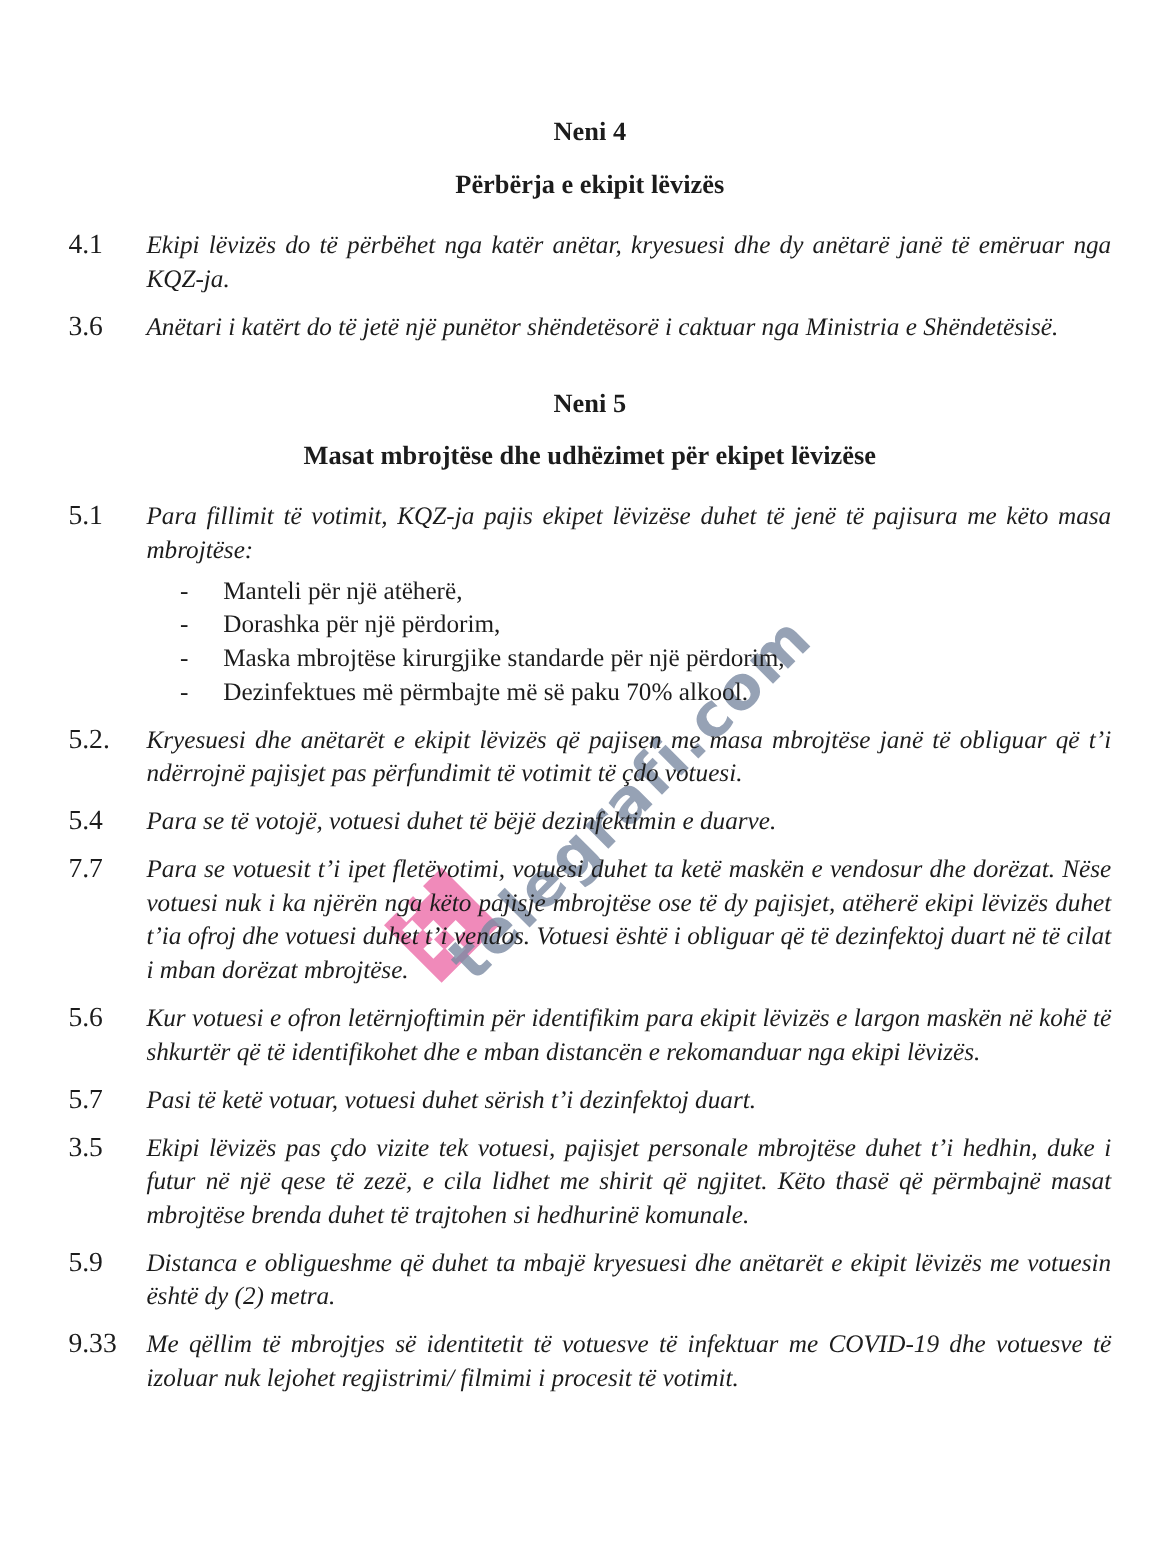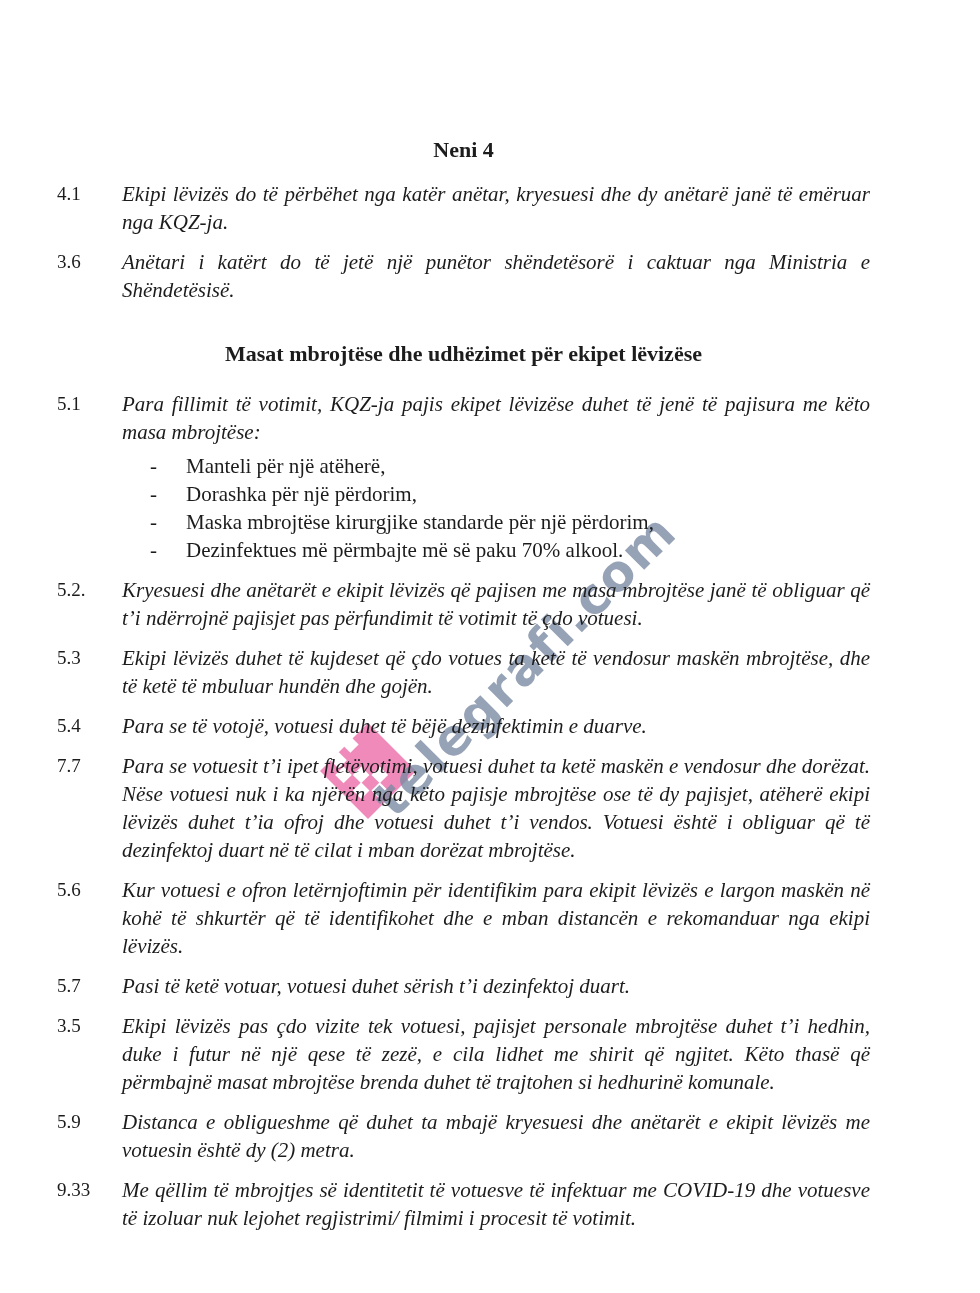--- a/index.html
+++ b/index.html
@@ -20,28 +20,28 @@
   .wm-text{
     position:absolute;left:525px;top:665px;
     transform:translate(-50%,-50%) rotate(-45deg);
     font-family:"DejaVu Sans","Liberation Sans",sans-serif;
     font-weight:bold;font-size:50px;letter-spacing:2px;white-space:nowrap;
     color:var(--wm-text);opacity:.8;
   }
   .wm-logo{position:absolute;left:319px;top:722px;width:98px;height:98px;opacity:.93;}
 
   
-  .content{position:relative;z-index:1;padding:96px 110px 0 57px;margin-top:40px;}
+  .content{position:relative;z-index:1;padding:96px 54px 0 57px;}
   .doc-section + .doc-section{margin-top:36px;}
   .sec-heading,.sec-subheading{
     text-align:center;font-weight:bold;font-size:22px;line-height:28px;margin:0 0 16px 0;
   }
   .sec-subheading{margin-bottom:22px;}
   .clause{display:flex;margin-bottom:12px;}
-  .clause-num{width:65px;flex:none;font-size:19px;line-height:28px;}
+  .clause-num{width:65px;flex:none;font-size:23px;line-height:28px;}
   .clause-body{flex:1;min-width:0;}
   .clause-text{margin:0;font-size:21px;line-height:28px;text-align:justify;font-style:italic;}
   .bullet-list{margin-top:6px;padding-left:28px;}
   .bullet{display:flex;font-size:21px;line-height:28px;}
   .bullet-dash{width:36px;flex:none;}
   .bullet-text{flex:1;}
 </style>
 </head>
 <body>
 
@@ -59,34 +59,36 @@
         <polygon points="43,61.5 51.5,70 43,78.5 34.5,70"></polygon>
         <polygon points="62,61.5 70.5,70 62,78.5 53.5,70"></polygon>
       </g>
     </svg>
     <div class="wm-text">telegrafi.com</div>
   </div>
 
   <main class="content">
       <section class="doc-section">
         <h2 class="sec-heading">Neni 4</h2>
+        <h3 class="sec-subheading">Përbërja e ekipit lëvizës</h3>
         <div class="clause">
           <span class="clause-num">4.1</span>
           <div class="clause-body">
             <p class="clause-text">Ekipi lëvizës do të përbëhet nga katër anëtar, kryesuesi dhe dy anëtarë janë të emëruar nga KQZ-ja.</p>
           </div>
         </div>
         <div class="clause">
           <span class="clause-num">3.6</span>
           <div class="clause-body">
             <p class="clause-text">Anëtari i katërt do të jetë një punëtor shëndetësorë i caktuar nga Ministria e Shëndetësisë.</p>
           </div>
         </div>
       </section>
       <section class="doc-section">
+        <h2 class="sec-heading">Neni 5</h2>
         <h3 class="sec-subheading">Masat mbrojtëse dhe udhëzimet për ekipet lëvizëse</h3>
         <div class="clause">
           <span class="clause-num">5.1</span>
           <div class="clause-body">
             <p class="clause-text">Para fillimit të votimit, KQZ-ja pajis ekipet lëvizëse duhet të jenë të pajisura me këto masa mbrojtëse:</p>
             <div class="bullet-list">
               <div class="bullet">
                 <span class="bullet-dash">-</span>
                 <span class="bullet-text">Manteli për një atëherë,</span>
               </div>
@@ -102,26 +104,20 @@
                 <span class="bullet-dash">-</span>
                 <span class="bullet-text">Dezinfektues më përmbajte më së paku 70% alkool.</span>
               </div>
             </div>
           </div>
         </div>
         <div class="clause">
           <span class="clause-num">5.2.</span>
           <div class="clause-body">
             <p class="clause-text">Kryesuesi dhe anëtarët e ekipit lëvizës që pajisen me masa mbrojtëse janë të obliguar që t’i ndërrojnë pajisjet pas përfundimit të votimit të çdo votuesi.</p>
-          </div>
-        </div>
-        <div class="clause">
-          <span class="clause-num">5.3</span>
-          <div class="clause-body">
-            <p class="clause-text">Ekipi lëvizës duhet të kujdeset që çdo votues ta ketë të vendosur maskën mbrojtëse, dhe të ketë të mbuluar hundën dhe gojën.</p>
           </div>
         </div>
         <div class="clause">
           <span class="clause-num">5.4</span>
           <div class="clause-body">
             <p class="clause-text">Para se të votojë, votuesi duhet të bëjë dezinfektimin e duarve.</p>
           </div>
         </div>
         <div class="clause">
           <span class="clause-num">7.7</span>

